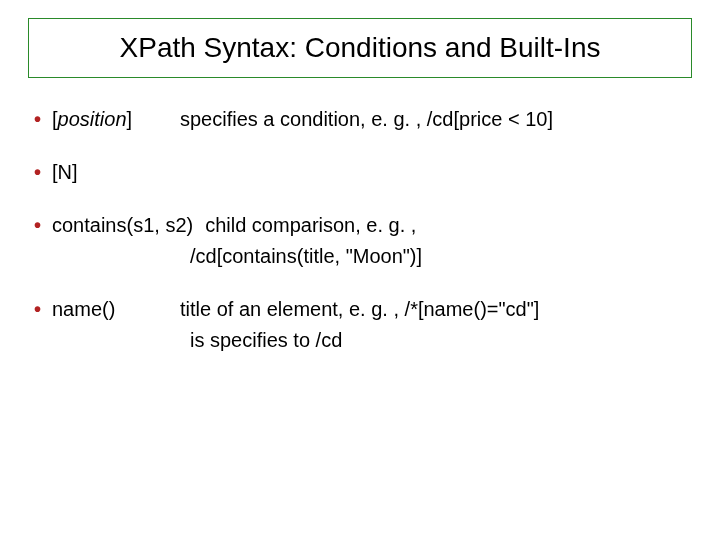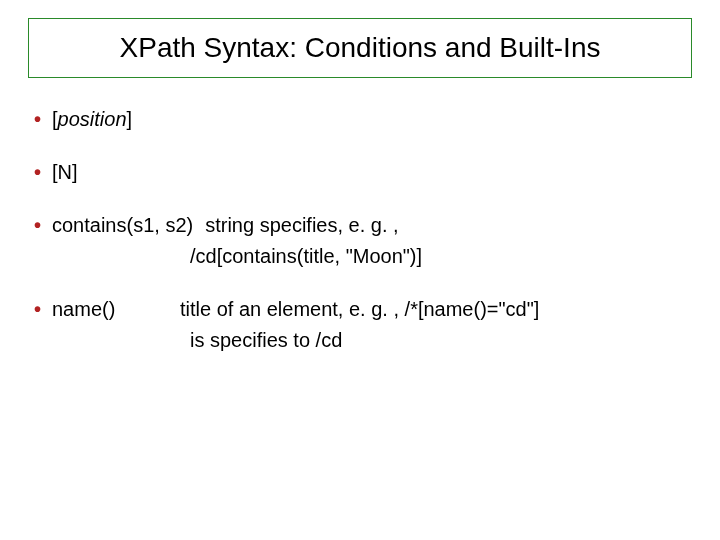--- a/index.html
+++ b/index.html
@@ -64,35 +64,36 @@
 </div>
 
 <ul class="bullets">
 
   <li>
     <div class="row">
       <span class="bullet-dot">•</span>
       <span class="term">
         <span>[</span><span class="italic">position</span><span>]</span>
       </span>
+      <span class="desc">specifies a condition, e. g. , /cd[price &lt; 10]</span>
     </div>
   </li>
 
   <li>
     <div class="row">
       <span class="bullet-dot">•</span>
       <span class="term">[N]</span>
     </div>
   </li>
 
   <li>
     <div class="row">
       <span class="bullet-dot">•</span>
       <span style="margin-right:12px;">contains(s1, s2)</span>
-      <span class="desc">string specifies, e. g. ,</span>
+      <span class="desc">child comparison, e. g. ,</span>
     </div>
     <span class="sub">/cd[contains(title, "Moon")]</span>
   </li>
 
   <li>
     <div class="row">
       <span class="bullet-dot">•</span>
       <span class="term">name()</span>
       <span class="desc">title of an element, e. g. , /*[name()="cd"]</span>
     </div>

